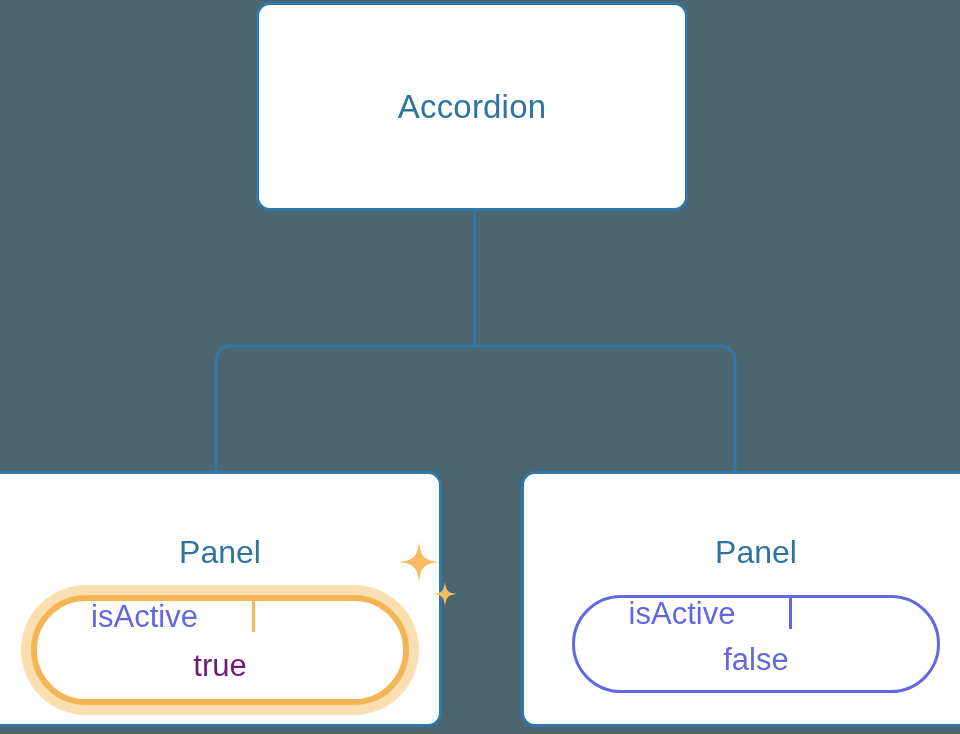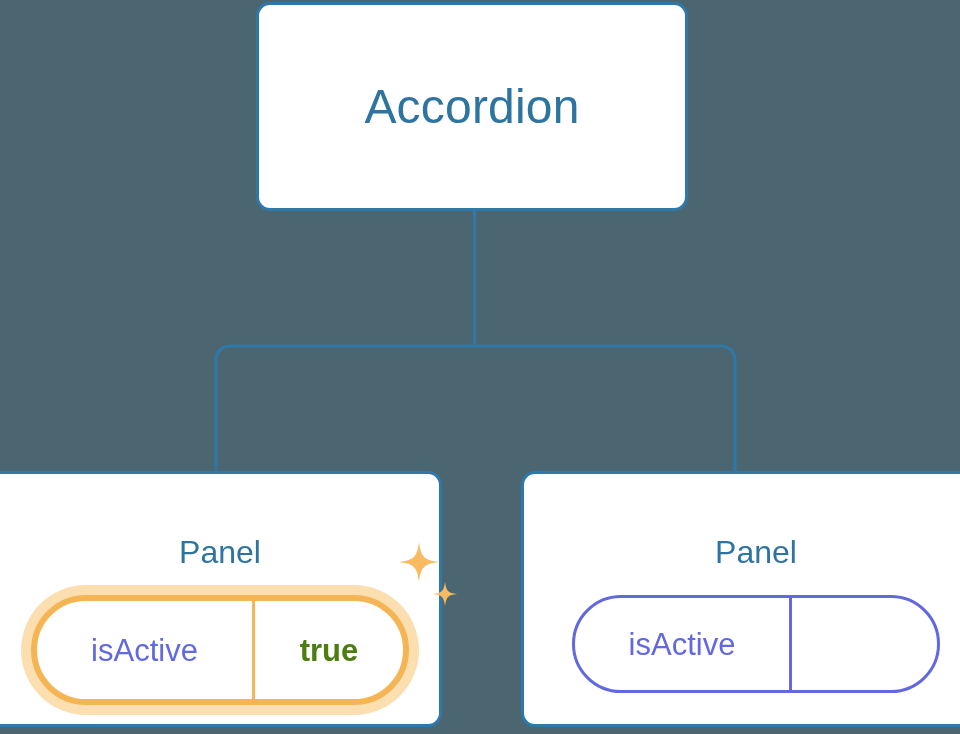--- a/index.html
+++ b/index.html
@@ -48,21 +48,21 @@
     left: 256px;
     top: 2px;
     width: 432px;
     height: 209px;
     display: flex;
     align-items: center;
     justify-content: center;
   }
   .node-title-root {
     color: #2e74a0;
-    font-size: 48px;
+    font-size: 33px;
     font-weight: 400;
     letter-spacing: 0.2px;
     line-height: 1;
     white-space: nowrap;
   }
 
   
   .panel {
     top: 471px;
     height: 256px;
@@ -106,20 +106,21 @@
   #node-panel-left .pill-wrap { margin-left: 26px; }
 
   .pill {
     position: relative;
     display: flex;
     align-items: stretch;
     border-radius: 999px;
     box-sizing: border-box;
     background: #ffffff;
     height: 98px;
+    flex-direction: column;
   }
   .pill .cell {
     display: flex;
     align-items: center;
     justify-content: center;
     font-size: 31px;
     line-height: 1;
     box-sizing: border-box;
     white-space: nowrap;
   }
@@ -149,22 +150,22 @@
     box-shadow: 0 0 0 10px #fbdfb0;
   }
   .pill.active .cell-key {
     width: 218px;
     color: #6168e0;
     font-weight: 400;
     border-right: 3px solid #f5b554;
   }
   .pill.active .cell-val {
     flex: 1;
-    color: #4d7c0f;
-    font-weight: 700;
+    color: #701a75;
+    font-weight: 400;
   }
 
   
   .sparkles {
     position: absolute;
     right: -52px;
     top: -55px;
     width: 64px;
     height: 76px;
     pointer-events: none;
@@ -212,18 +213,19 @@
     </div>
   </div>
 
   <div class="node panel" id="node-panel-right">
     <div class="panel-inner">
       <span class="node-title-panel">Panel</span>
 
       <div class="pill-wrap">
         <div class="pill inactive">
           <div class="cell cell-key">isActive</div>
+          <div class="cell cell-val">false</div>
         </div>
       </div>
     </div>
   </div>
 
 </div>
 
 </body></html>

